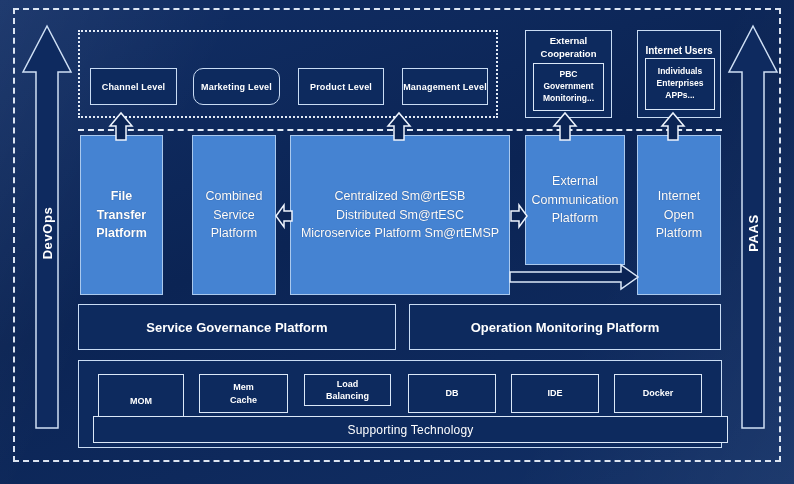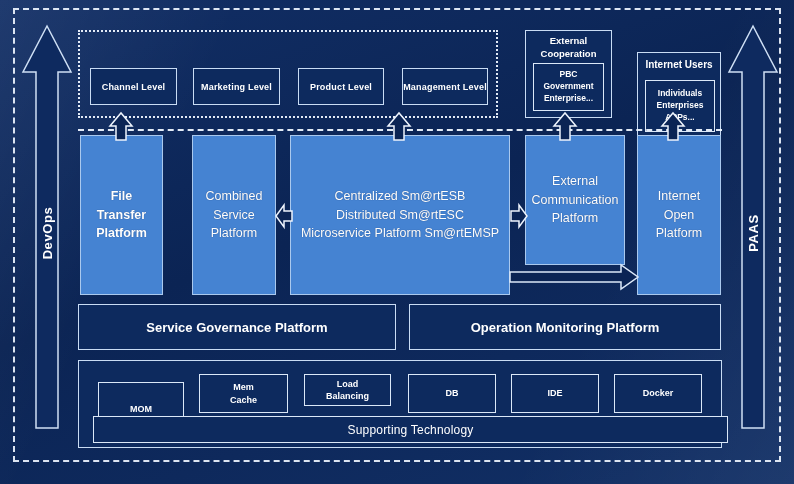--- a/index.html
+++ b/index.html
@@ -39,40 +39,40 @@
 
 <div class="canvas">
 
   <div class="abs outer-dashed" style="left:13px;top:8px;width:768px;height:454px;"></div>
 
   <div class="abs dotted-box" style="left:78px;top:30px;width:420px;height:88px;"></div>
 
   <div class="abs panel" style="left:90px;top:68px;width:87px;height:37px;">
     <span class="lvl-label">Channel Level</span>
   </div>
-  <div class="abs panel" style="left:193px;top:68px;width:87px;height:37px;">
+  <div class="abs panel" style="left:193px;top:68px;width:87px;height:37px;border-radius:10px;">
     <span class="lvl-label">Marketing Level</span>
   </div>
   <div class="abs panel" style="left:298px;top:68px;width:86px;height:37px;">
     <span class="lvl-label">Product Level</span>
   </div>
   <div class="abs panel" style="left:402px;top:68px;width:86px;height:37px;">
     <span class="lvl-label">Management Level</span>
   </div>
 
   <div class="abs panel" style="left:525px;top:30px;width:87px;height:88px;flex-direction:column;justify-content:flex-start;padding-top:4px;">
     <span class="coop-title ml">External
 Cooperation</span>
     <div class="panel-inner abs" style="left:7px;top:32px;width:71px;height:48px;">
       <span class="members-label ml">PBC Government
-Enterprise...</span>
+Monitoring...</span>
     </div>
   </div>
 
-  <div class="abs panel" style="left:637px;top:30px;width:84px;height:88px;flex-direction:column;justify-content:flex-start;padding-top:6px;margin-top:22px;">
+  <div class="abs panel" style="left:637px;top:30px;width:84px;height:88px;flex-direction:column;justify-content:flex-start;padding-top:14px;">
     <span class="users-title">Internet Users</span>
     <div class="panel-inner abs" style="left:7px;top:27px;width:70px;height:52px;">
       <span class="members-label ml">Individuals
 Enterprises
 APPs...</span>
     </div>
   </div>
 
   <div class="abs dash-sep" style="left:78px;top:129px;width:644px;height:0;"></div>
 
@@ -103,21 +103,21 @@
   </div>
 
   <div class="abs panel" style="left:78px;top:304px;width:318px;height:46px;">
     <span class="gov-label">Service Governance Platform</span>
   </div>
   <div class="abs panel" style="left:409px;top:304px;width:312px;height:46px;">
     <span class="gov-label">Operation Monitoring Platform</span>
   </div>
 
   <div class="abs panel" style="left:78px;top:360px;width:644px;height:88px;"></div>
-  <div class="abs panel-inner" style="left:98px;top:382px;width:86px;height:55px;text-align:center;">
+  <div class="abs panel-inner" style="left:98px;top:374px;width:86px;height:55px;text-align:center;">
     <span class="tech-label ml">MOM</span>
   </div>
   <div class="abs panel-inner" style="left:199px;top:374px;width:89px;height:39px;">
     <span class="tech-label ml">Mem
 Cache</span>
   </div>
   <div class="abs panel-inner" style="left:304px;top:374px;width:87px;height:32px;">
     <span class="tech-label ml">Load
 Balancing</span>
   </div>

